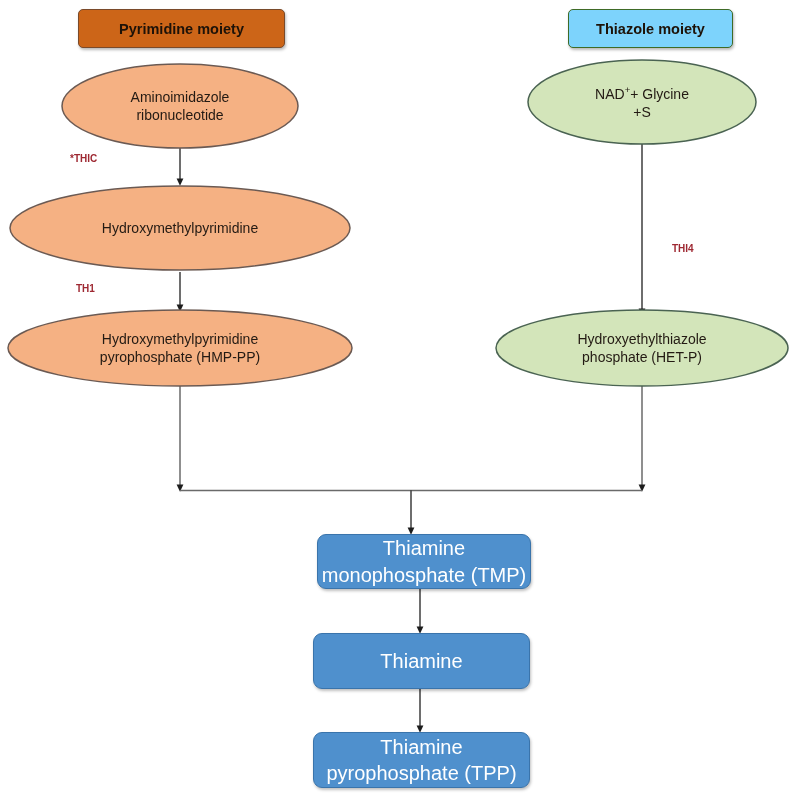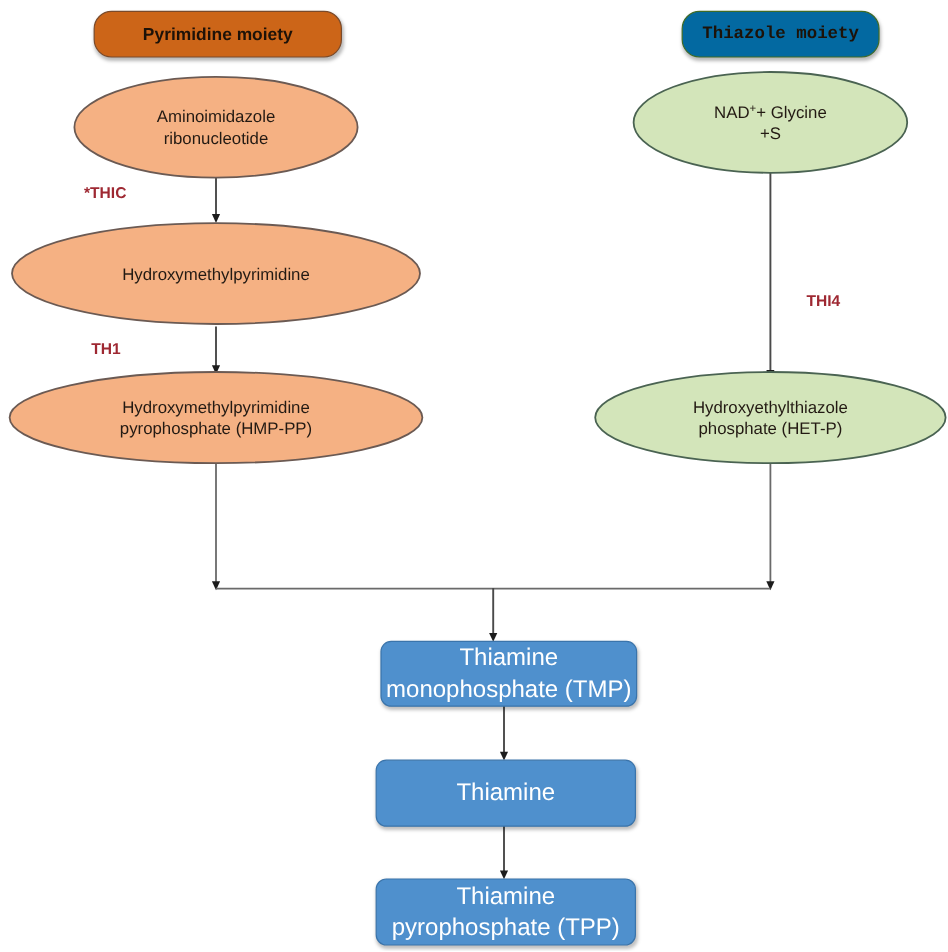--- a/index.html
+++ b/index.html
@@ -32,21 +32,21 @@
     text-align: center;
     pointer-events: none;
     line-height: 1.28;
   }
   .moiety-header {
     position: absolute;
     display: flex;
     align-items: center;
     justify-content: center;
     text-align: center;
-    border-radius: 15px;
+    border-radius: 5px;
     font-size: 14.5px;
     font-weight: bold;
     color: #1d1208;
     box-shadow: 1px 2px 3px rgba(0,0,0,0.28);
   }
   .ellipse-label {
     font-size: 14px;
     color: #231a13;
   }
   .box-node {
@@ -56,21 +56,21 @@
     justify-content: center;
     text-align: center;
     border-radius: 9px;
     font-size: 20px;
     color: #ffffff;
     line-height: 1.32;
     box-shadow: 1px 2px 3px rgba(0,0,0,0.25);
   }
   .enzyme-label {
     position: absolute;
-    font-size: 13px;
+    font-size: 10px;
     font-weight: bold;
     color: #9e2832;
     white-space: nowrap;
   }
   sup {
     font-size: 0.68em;
     vertical-align: super;
   }
 </style>
 </head>
@@ -108,21 +108,21 @@
 
     <ellipse cx="642" cy="102" rx="114" ry="42" fill="#D3E5BA" stroke="#4a6352" stroke-width="1.5"></ellipse>
 
     <ellipse cx="642" cy="348" rx="146" ry="38" fill="#D3E5BA" stroke="#4a6352" stroke-width="1.5"></ellipse>
   </svg>
 
   <div class="moiety-header" style="left:78px; top:9px; width:205px; height:37px; background:#CC6518; border:1.4px solid #7a4a2a;">
     <span>Pyrimidine moiety</span>
   </div>
 
-  <div class="moiety-header" style="left:568px; top:9px; width:163px; height:37px; background:#0369a1; border:1.4px solid #3f6b27;font-family:Liberation Mono, monospace;">
+  <div class="moiety-header" style="left:568px; top:9px; width:163px; height:37px; background:#7dd3fc; border:1.4px solid #3f6b27;">
     <span>Thiazole moiety</span>
   </div>
 
   <div class="node-label ellipse-label" style="left:62px; top:82px; width:236px; height:50px;">
     <div>
       <div>Aminoimidazole</div>
       <div>ribonucleotide</div>
     </div>
   </div>
 

